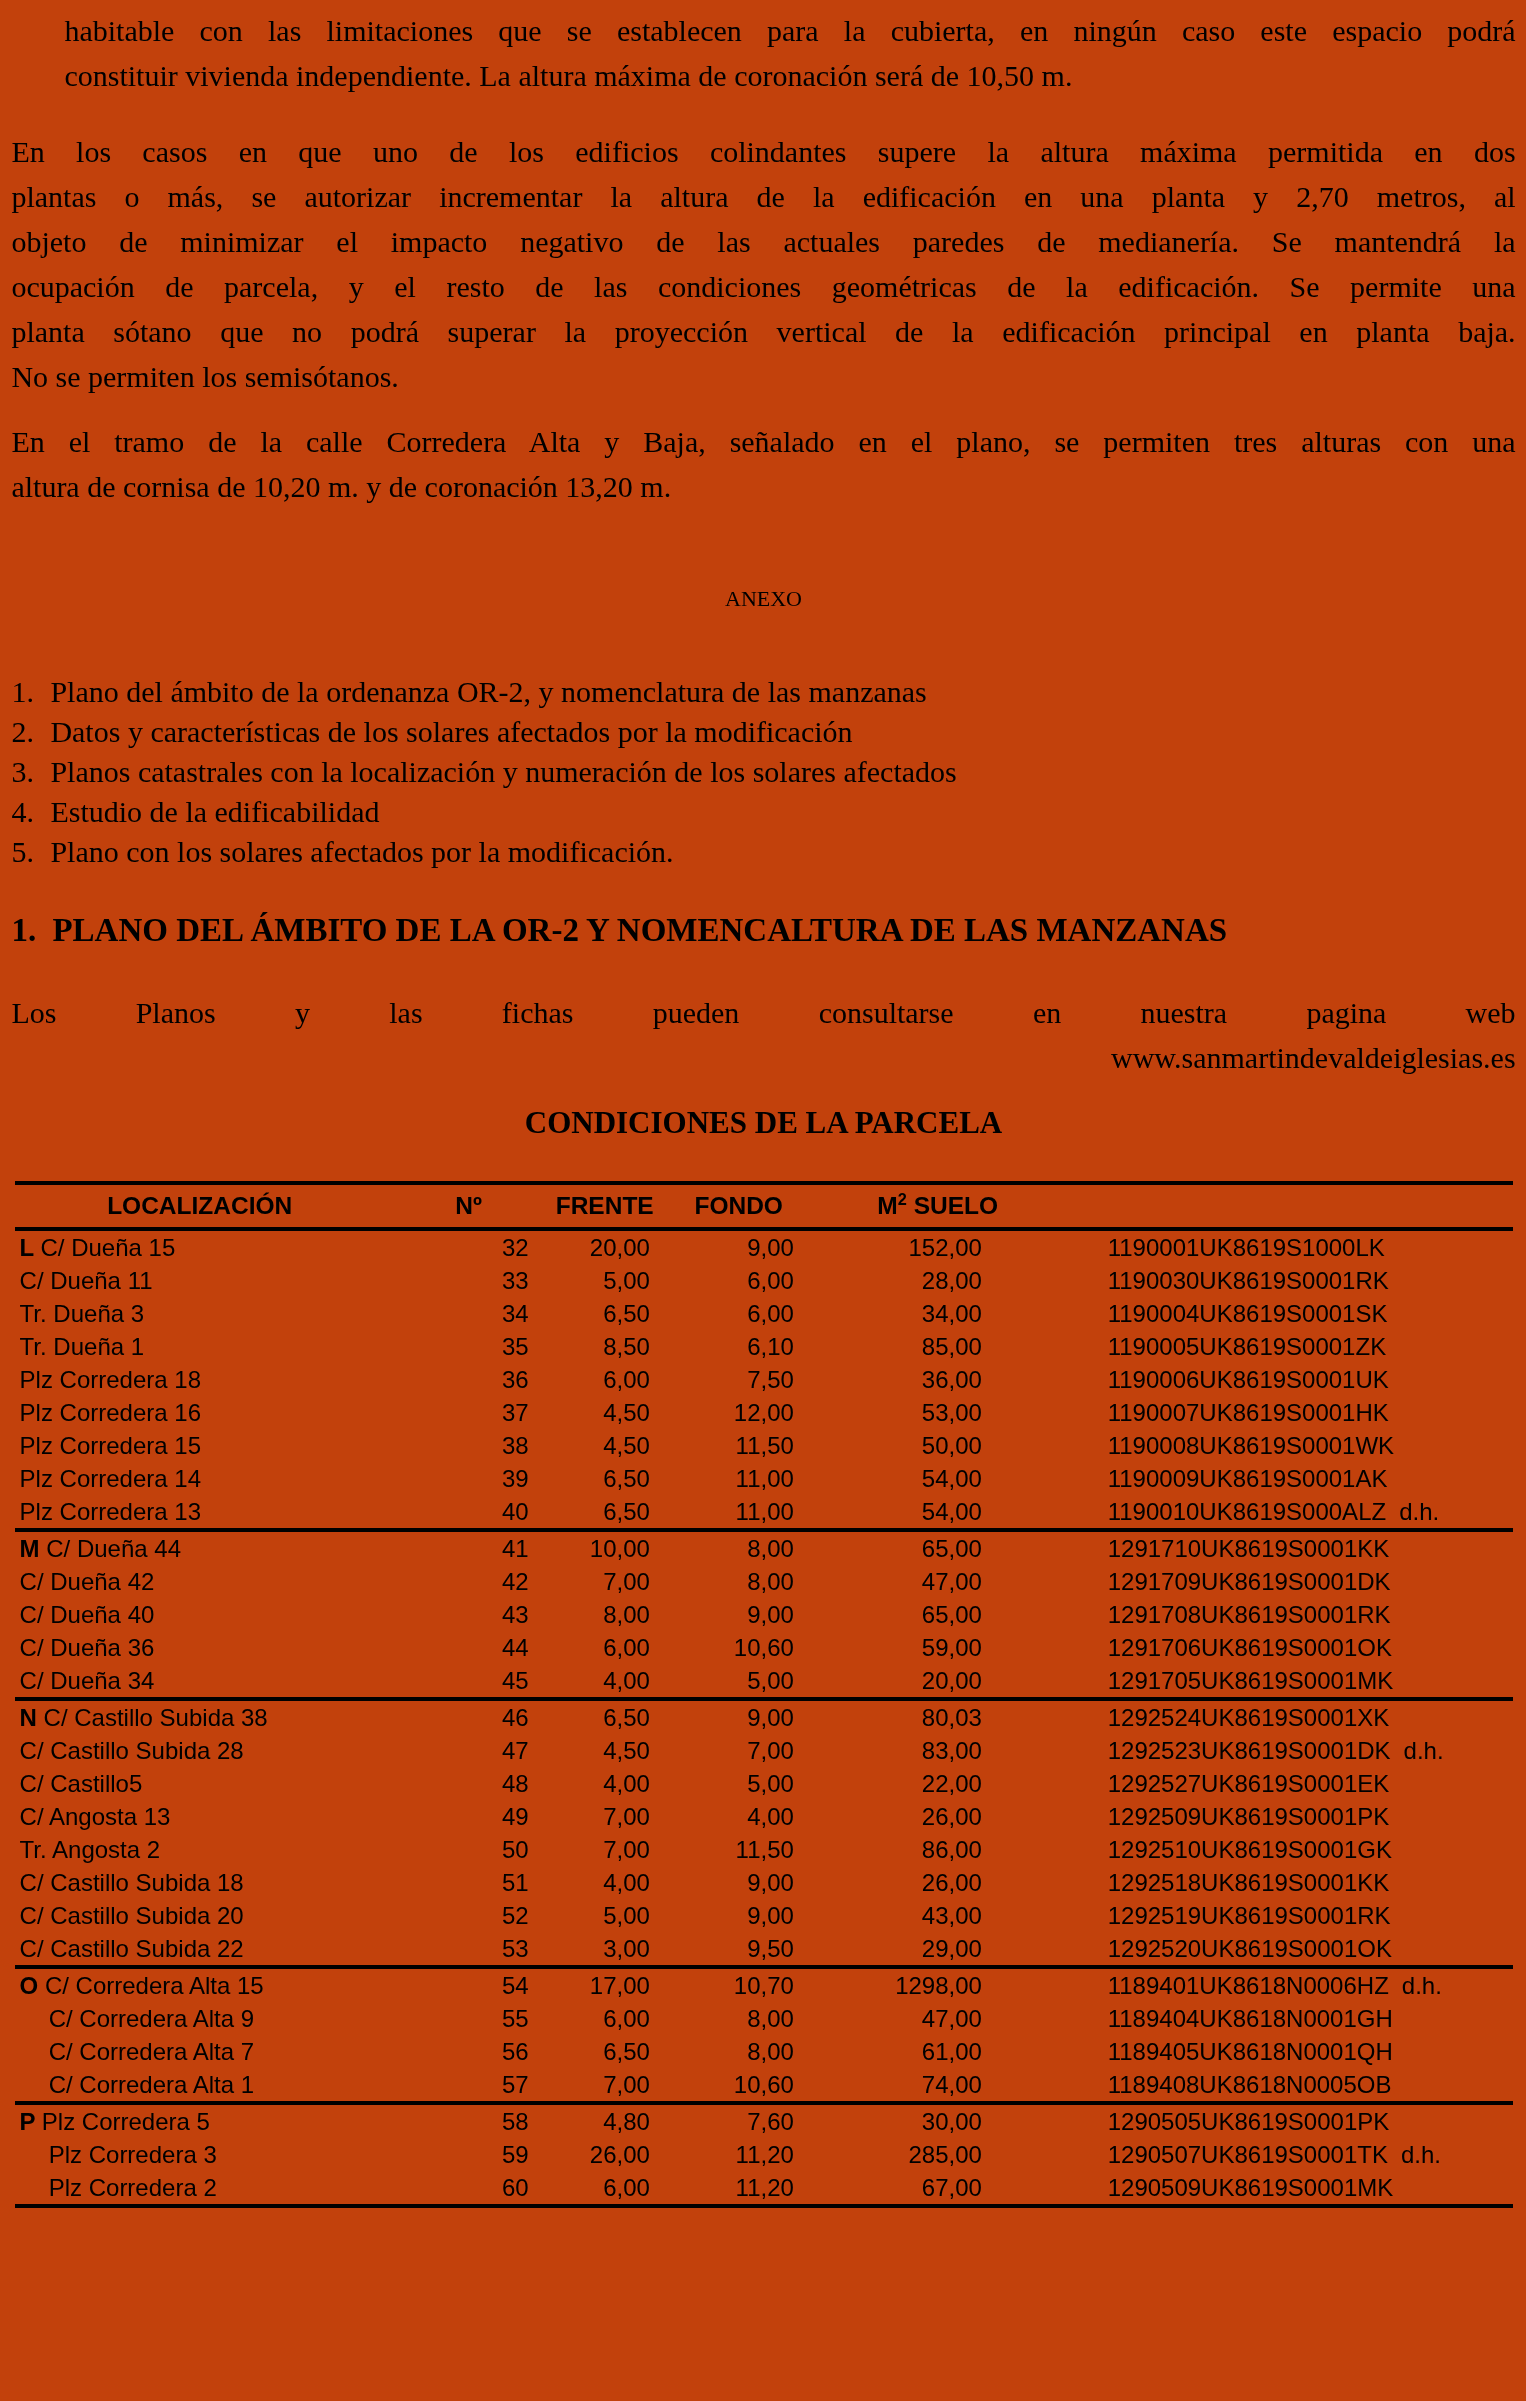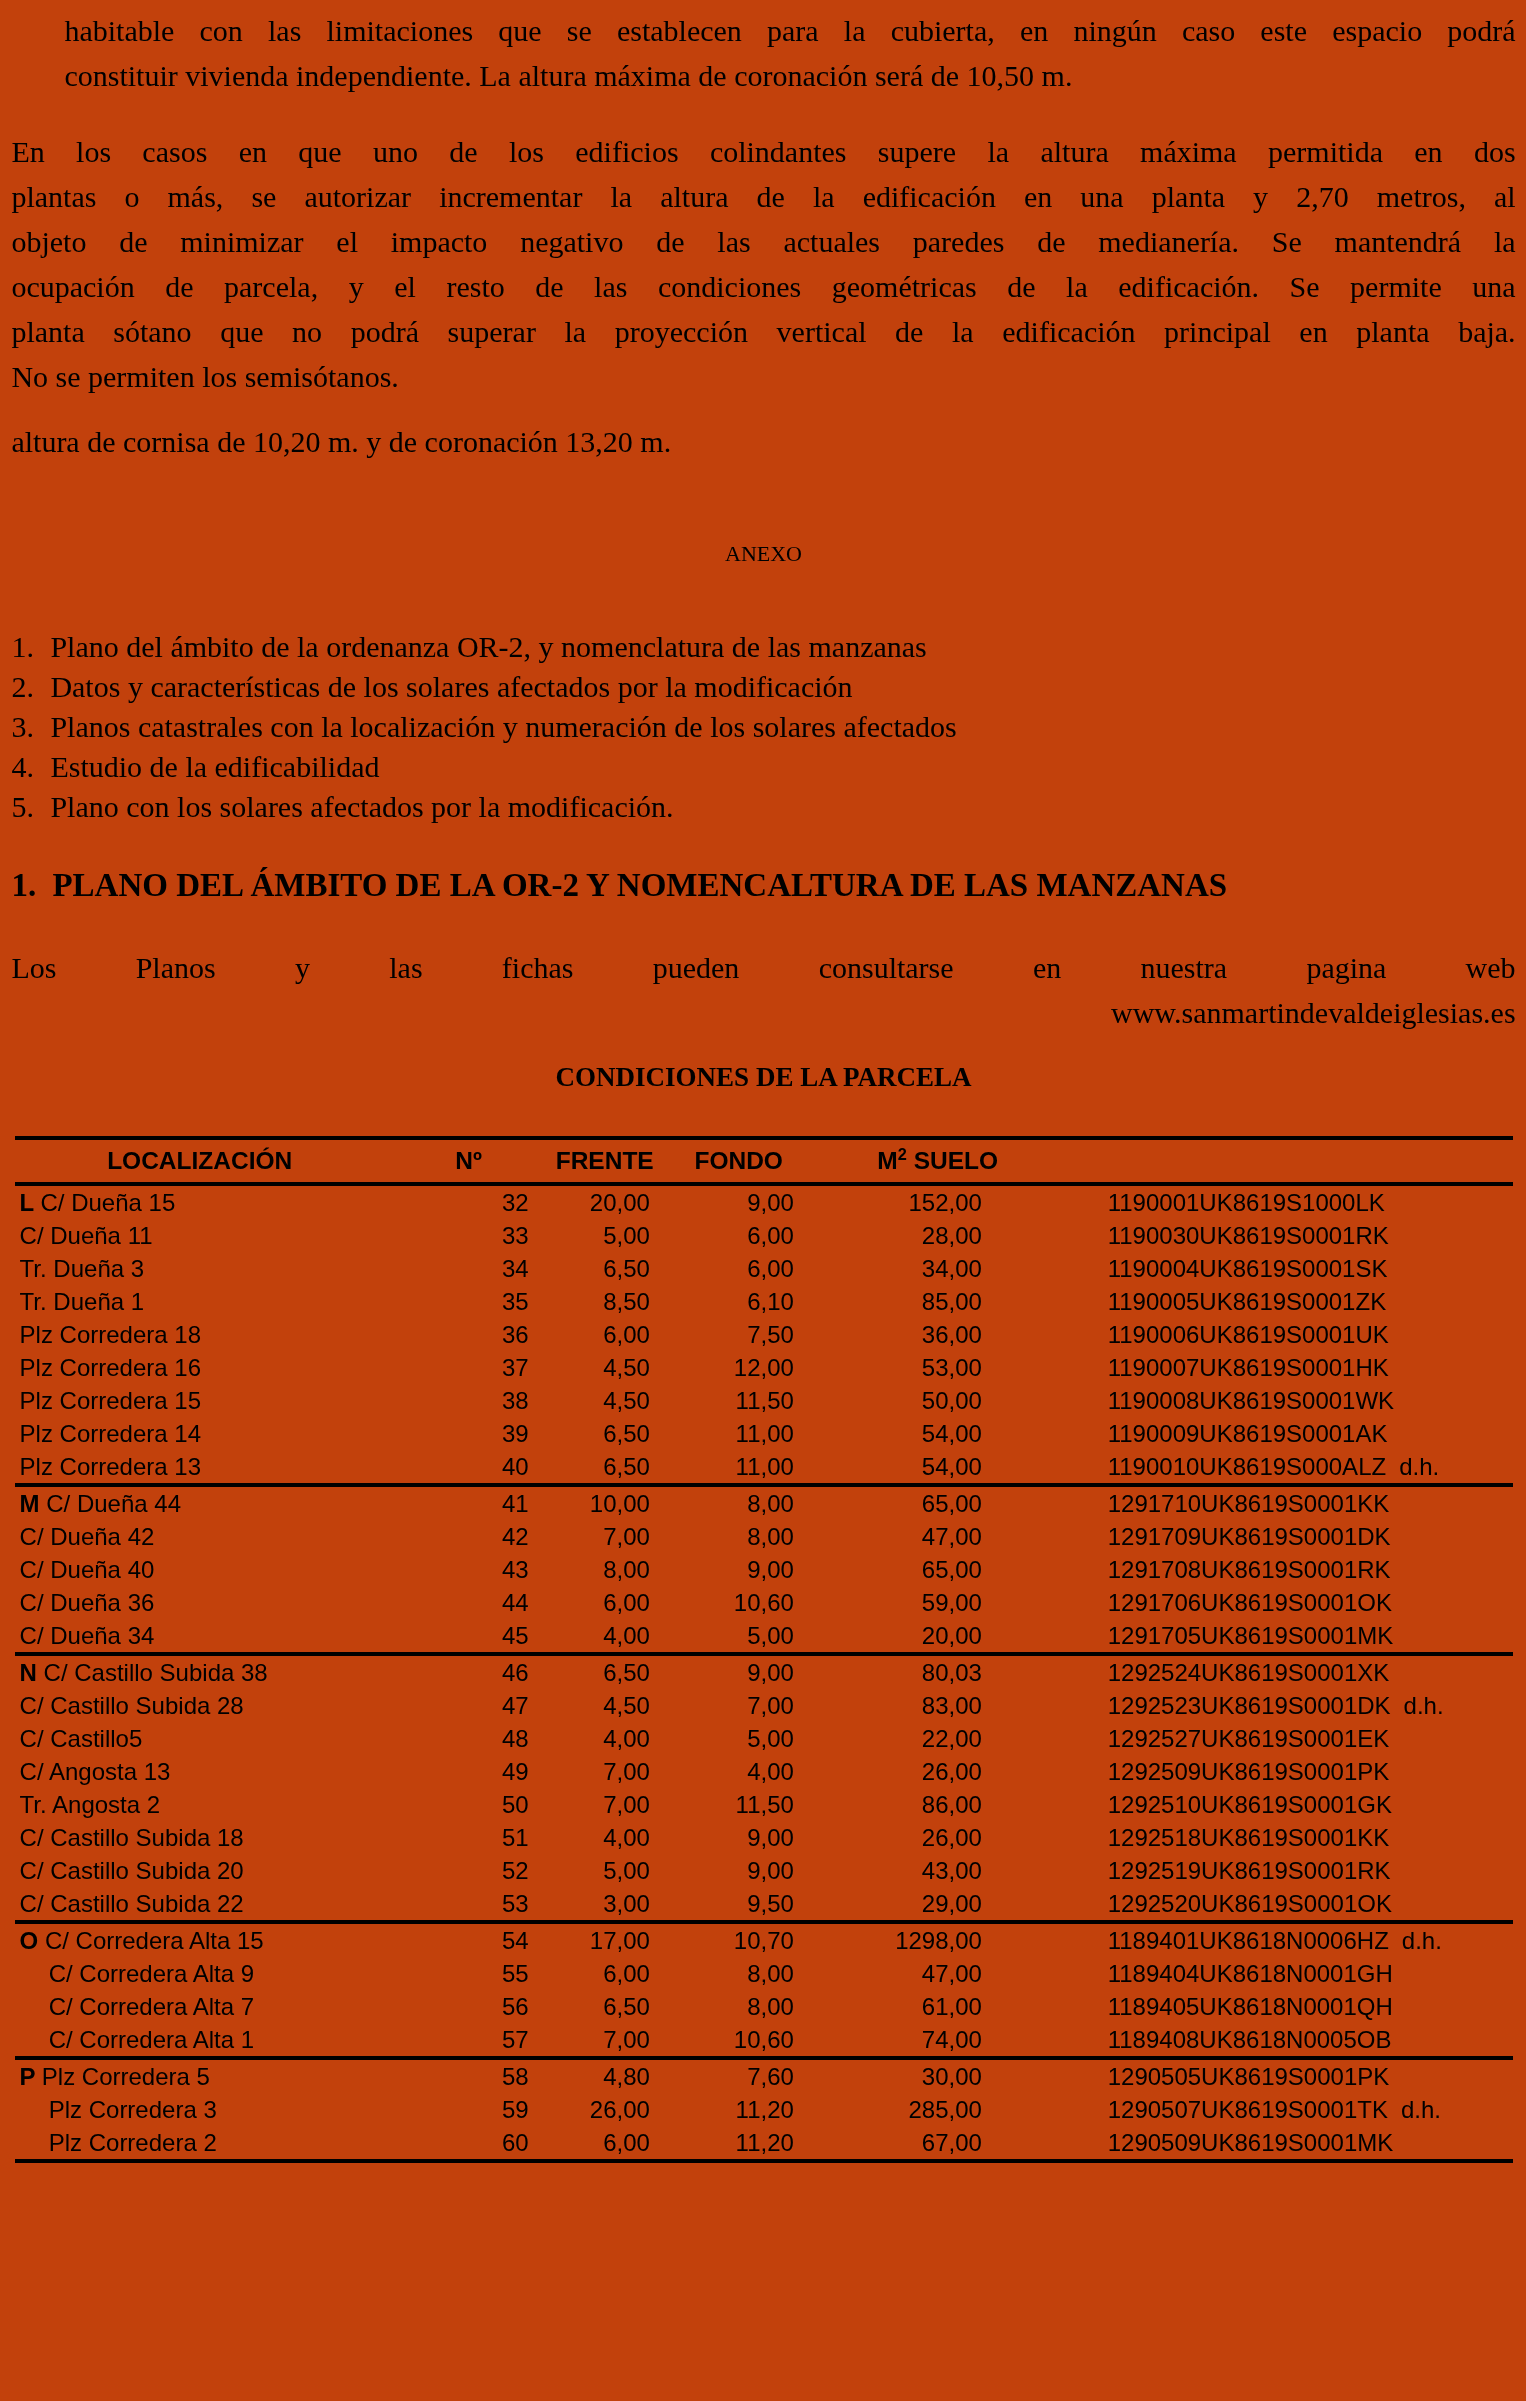--- a/index.html
+++ b/index.html
@@ -54,21 +54,21 @@
   }
   .section-heading .num { width: 41px; flex: 0 0 41px; }
 
   .web-para { margin-top: 37px; }
   .web-para .jline { text-align: justify; text-align-last: justify; line-height: 45px; }
   .web-para .lline { line-height: 45px; text-align: right; }
 
   .cond-title {
     margin: 24.5px 0 0 0;
     text-align: center;
-    font-size: 27px;
+    font-size: 31px;
     font-weight: bold;
     line-height: 37px;
   }
 
   
   .ctable {
     margin-top: 40px;
     margin-left: 3.3px;
     width: 1498px;
     border-top: 4.9px solid #000;
@@ -124,20 +124,21 @@
       </div>
       <div class="para p2">
         <div class="jline">En los casos en que uno de los edificios colindantes supere la altura máxima permitida en dos</div>
         <div class="jline">plantas o más, se autorizar incrementar la altura de la edificación en una planta y 2,70 metros, al</div>
         <div class="jline">objeto de minimizar el impacto negativo de las actuales paredes de medianería. Se mantendrá la</div>
         <div class="jline">ocupación de parcela, y el resto de las condiciones geométricas de la edificación. Se permite una</div>
         <div class="jline">planta sótano que no podrá superar la proyección vertical de la edificación principal en planta baja.</div>
         <div class="lline">No se permiten los semisótanos.</div>
       </div>
       <div class="para p3">
+        <div class="jline">En el tramo de la calle Corredera Alta y Baja, señalado en el plano, se permiten tres alturas con una</div>
         <div class="lline">altura de cornisa de 10,20 m. y de coronación 13,20 m.</div>
       </div>
     </div>
 
   <h2 class="anexo-title">ANEXO</h2>
 
   <div class="anexo-list">
     <div class="li">
       <span class="num">1.</span>
       <span>Plano del ámbito de la ordenanza OR-2, y nomenclatura de las manzanas</span>

